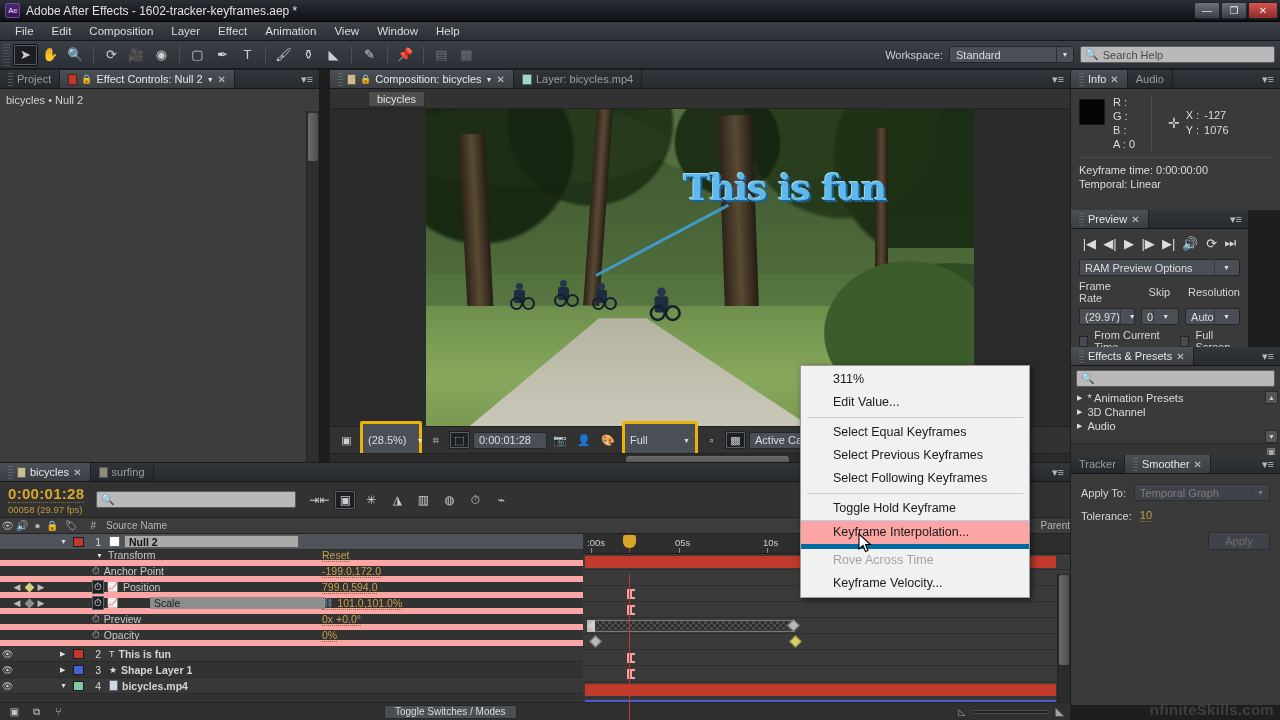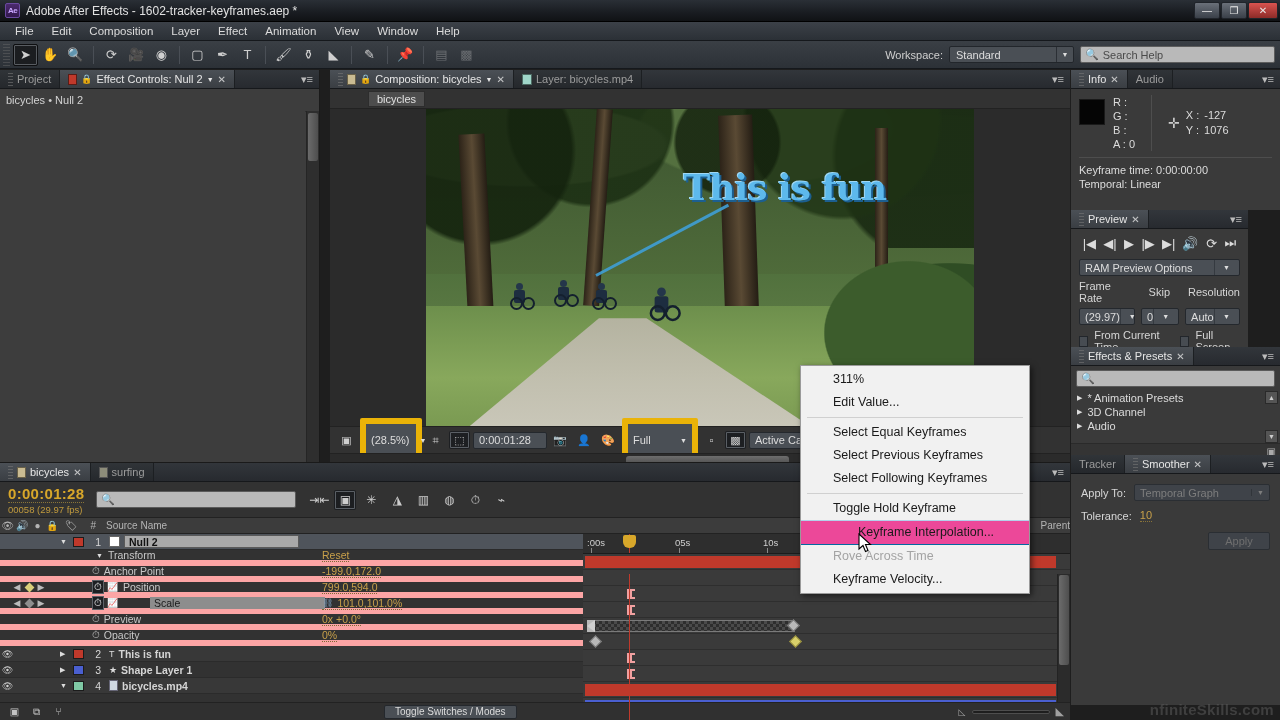--- a/index.html
+++ b/index.html
@@ -171,21 +171,21 @@
   .comp-bottom {
     height:54px; background:#323232; border-top:1px solid #222;
     display:flex; flex-direction:column;
   }
   .cb-row { height:26px; display:flex; align-items:center; gap:3px; padding:0 6px; }
   .cb-btn { width:21px; height:18px; display:flex; align-items:center; justify-content:center;
             color:#cfcfcf; font-size:11px; border:1px solid transparent; border-radius:2px;}
   .cb-btn.on { background:#1d1f22; box-shadow:inset 0 0 0 1px #5a5f65;}
   .cb-field { height:17px; background:#4a4f55; border:1px solid #24282d; border-radius:2px;
               display:flex; align-items:center; padding:0 5px; font-size:11px; color:#ddd; gap:4px;}
-  .cb-sel { height:17px; background:#4a4f55; border:6px solid #eab308; border-radius:2px;
+  .cb-sel { height:17px; background:#4a4f55; border:3px solid #eab308; border-radius:2px;
             display:flex; align-items:center; padding:16px 5px; font-size:11px; color:#ddd;
             position:relative; }
   .cb-sel .arw { margin-left:auto; padding-left:10px; font-size:7px;}
   .comp-scroll { height:13px; background:#2b2b2b; border-top:1px solid #222; position:relative;}
   .comp-hthumb { position:absolute; left:40%; width:22%; top:2px; height:9px;
                  background:linear-gradient(to bottom,#6d6d6d,#4c4c4c); border-radius:3px;}
 
   
   #info { left:1071px; top:70px; width:209px; height:140px; background:#3a3a3a;}
   .info-body { padding:6px 8px; }
@@ -326,21 +326,21 @@
   .zs-track { width:78px; height:4px; background:#1e1e1e; border:1px solid #4e4e4e; border-radius:2px;}
 
   
   #ctxmenu {
     position:absolute; left:800px; top:365px; width:230px;
     background:#f1f1f1; border:1px solid #9a9a9a;
     box-shadow:2px 2px 6px rgba(0,0,0,.55); z-index:50;
     padding:2px 0; font-size:12.5px; color:#1a1a1a;
   }
   .ctx-item { padding:4px 10px 4px 32px; line-height:15px; position:relative;}
-  .ctx-item.hl { background:#ec4899; border-top:1px solid #b4d0ea; border-bottom:1px solid #0369a1;text-align:center;}
+  .ctx-item.hl { background:#fca5a5; border-top:1px solid #b4d0ea; border-bottom:5px solid #0369a1;}
   .ctx-item.disabled { color:#a3a3a3; }
   .ctx-sep { height:1px; background:#d0d0d0; margin:3px 6px;}
   .ctx-sub { position:absolute; right:9px; top:6px; width:0;height:0;
              border-top:4px solid transparent;border-bottom:4px solid transparent;
              border-left:5px solid #3a3a3a;}
   #cursor { position:absolute; left:858px; top:533px; z-index:60; }
 
   .wm { position:absolute; right:6px; bottom:2px; font-size:15px; font-weight:bold;
         color:#5a5a5a; opacity:.55; letter-spacing:.3px; }
 </style>

